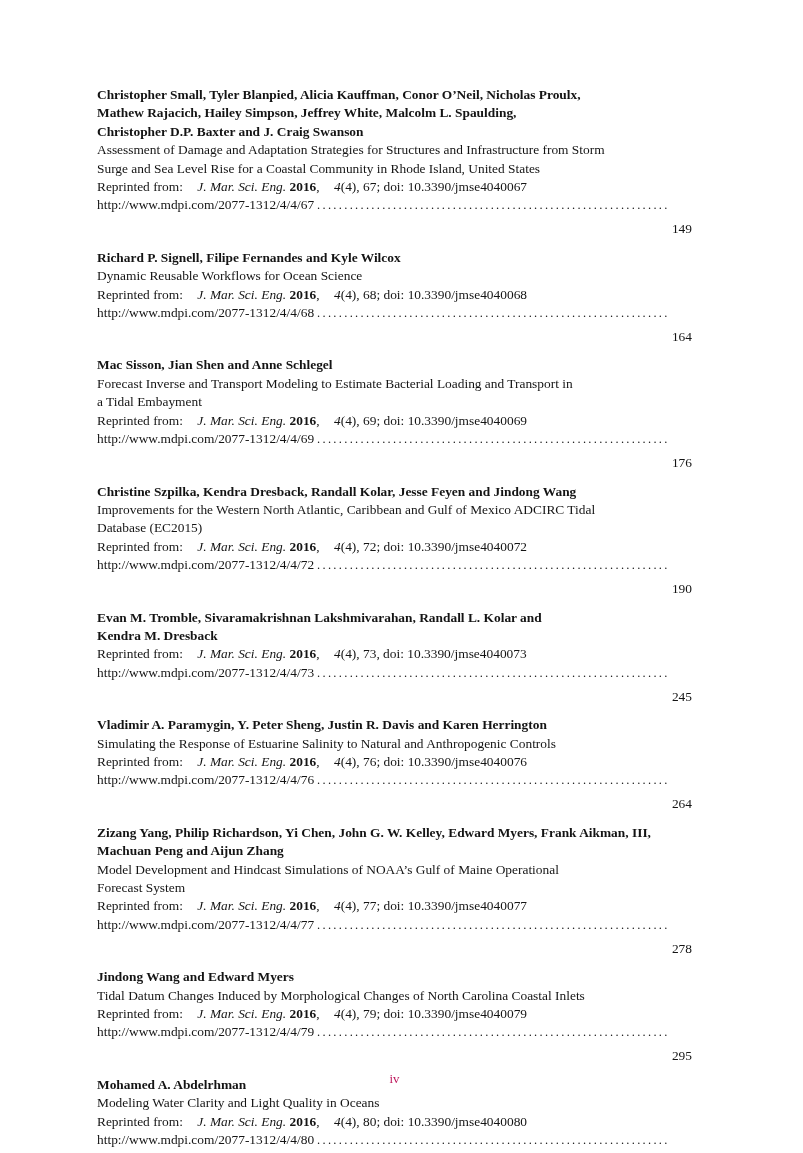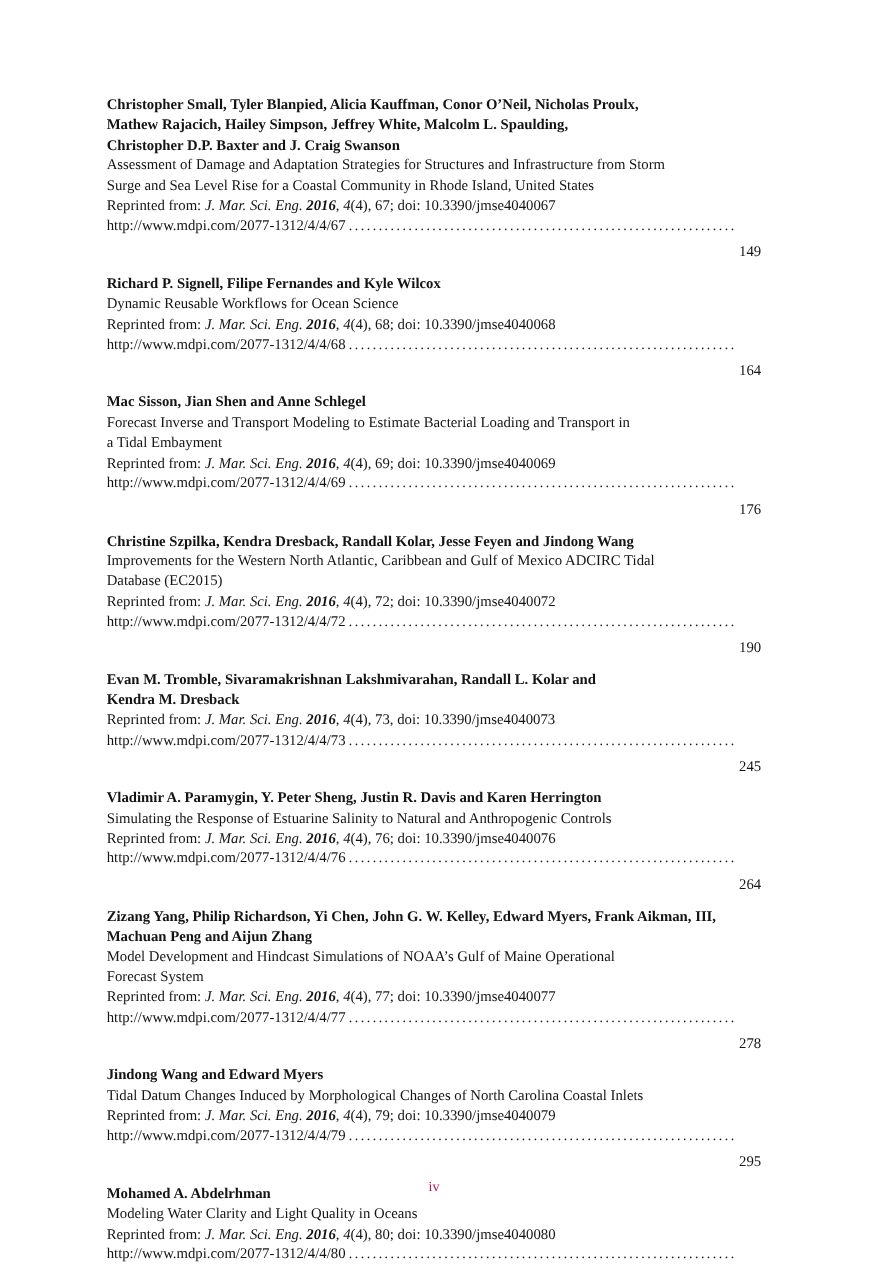--- a/index.html
+++ b/index.html
@@ -16,22 +16,22 @@
   }
   .content {
     position: absolute;
     left: 97px;
     top: 86px;
     width: 595px;
   }
   .entry { margin-bottom: 10px; }
   .authors { font-weight: 700; white-space: pre-line; }
   .title   { white-space: pre-line; }
-  .cite .seg-i { font-style: italic; }
-  .cite .seg-b { font-weight: 700; font-style: italic; }
+  .cite .seg-i { font-style: italic; margin-left: 11px; }
+  .cite .seg-b { font-weight: 700; }
   .url-line { display: flex; align-items: flex-start; }
   .url { flex: 0 0 auto; }
   .dots {
     flex: 1 1 auto;
     overflow: hidden;
     white-space: nowrap;
     margin: 0 2px 0 3px;
     color: #1a1a1a;
   }
   .dots::after {

